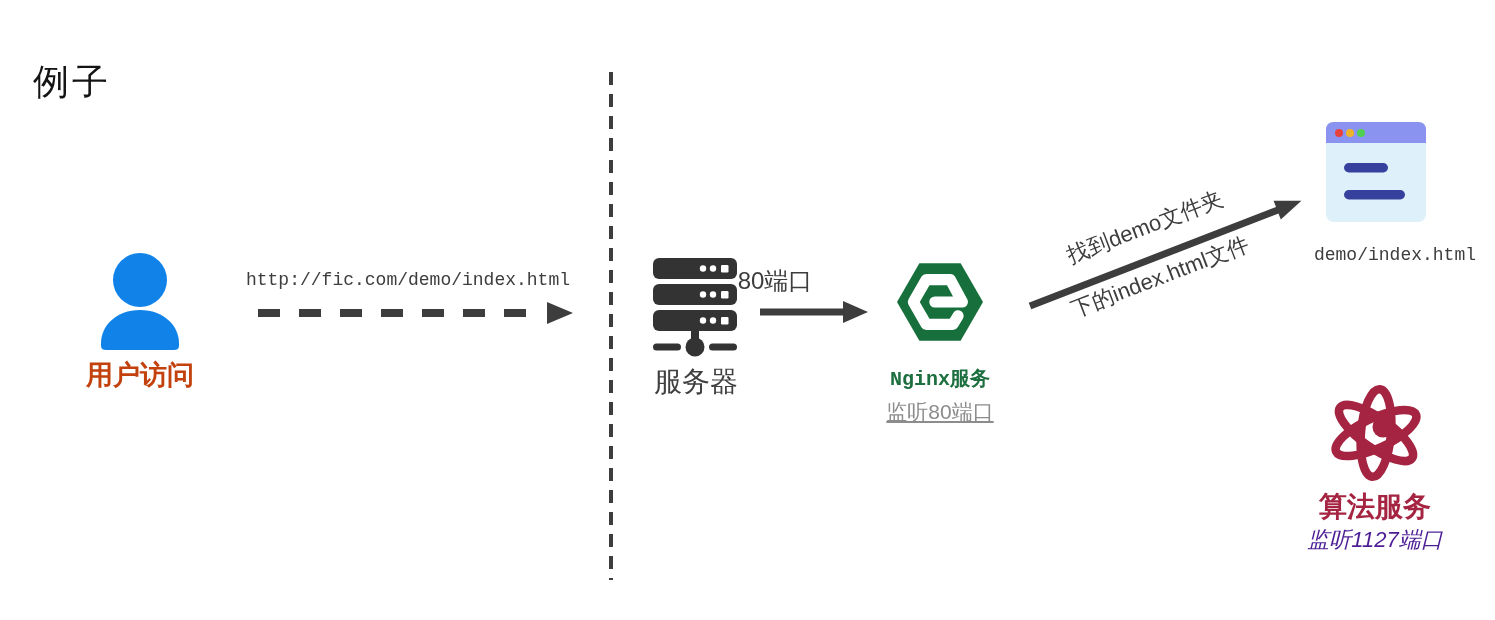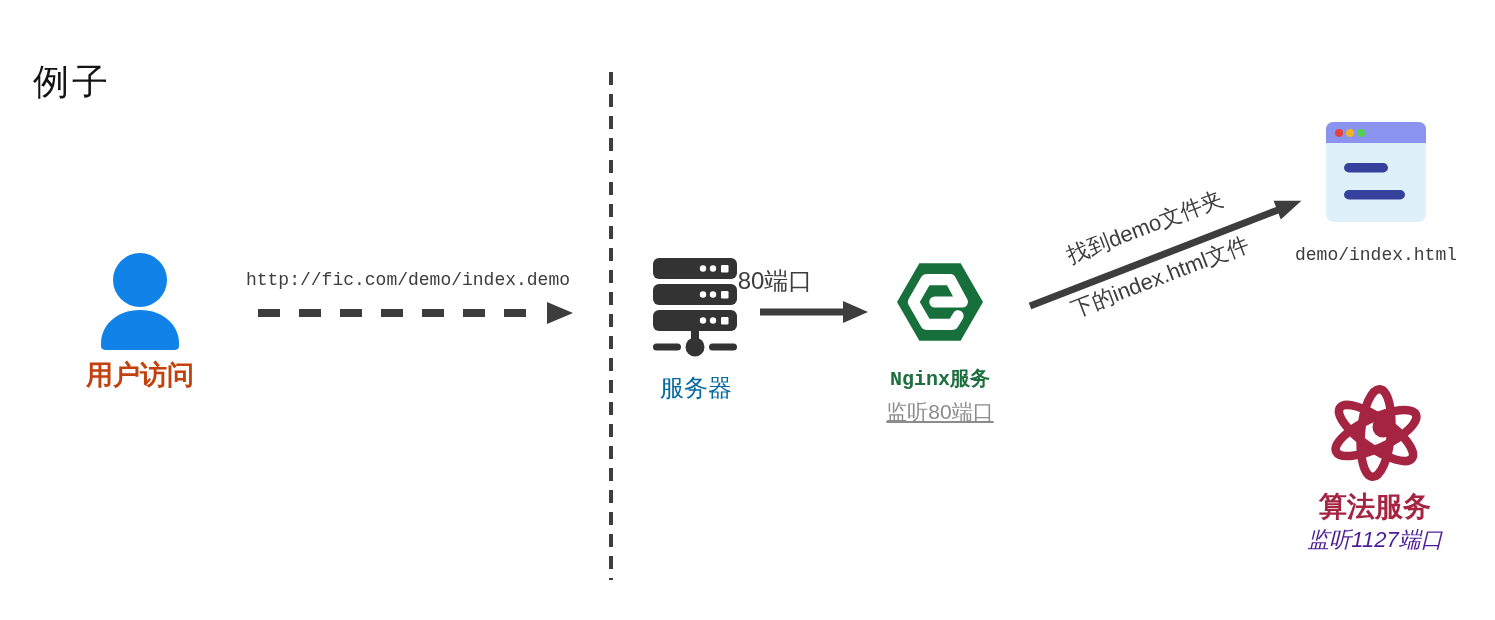--- a/index.html
+++ b/index.html
@@ -19,59 +19,59 @@
 
   
   #request-url{left:243px;top:270px;width:330px;font-size:18px;color:#3d3d3d;}
   #request-dashed-arrow{left:255px;top:298px;width:320px;height:30px;}
 
   
   #section-divider{left:605px;top:70px;width:12px;height:512px;}
 
   
   #server-icon{left:653px;top:258px;width:84px;height:100px;}
-  #server-label{left:616px;top:366px;width:160px;font-size:24px;color:#0369a1;margin-top:8px;}
+  #server-label{left:616px;top:366px;width:160px;font-size:28px;color:#404040;}
 
   
   #port80-label{left:715px;top:267px;width:120px;font-size:24px;color:#3d3d3d;}
   #port80-arrow{left:758px;top:298px;width:112px;height:28px;}
 
   
   #nginx-icon{left:894px;top:259px;width:92px;height:86px;}
   #nginx-label{left:840px;top:368px;width:200px;font-size:20px;font-weight:600;color:#1d6f3f;}
   #nginx-sublabel{left:840px;top:400px;width:200px;font-size:21px;color:#8c8c8c;text-decoration:underline;}
 
   
   #lookup-arrow{left:1020px;top:195px;width:285px;height:125px;}
   #lookup-label-1{left:1145px;top:227px;font-size:22px;color:#3d3d3d;
     transform:translate(-50%,-50%) rotate(-21deg);}
   #lookup-label-2{left:1160px;top:277px;font-size:22px;color:#3d3d3d;
     transform:translate(-50%,-50%) rotate(-21deg);}
 
   
   #browser-icon{left:1326px;top:122px;width:100px;height:100px;}
-  #browser-label{left:1276px;top:245px;width:200px;font-size:18px;color:#3d3d3d;}
+  #browser-label{left:1276px;top:245px;width:200px;font-size:18px;color:#3d3d3d;text-align:right;}
 
   
   #atom-icon{left:1326px;top:383px;width:100px;height:100px;}
   #algo-label{left:1275px;top:491px;width:200px;font-size:28px;font-weight:600;color:#a52441;}
   #algo-sublabel{left:1275px;top:527px;width:200px;font-size:22px;color:#4c1d95;font-style:italic;}
 </style>
 </head>
 <body>
 
 <div class="abs" id="diagram-title">例子</div>
 
 <svg class="abs" id="user-icon" viewBox="0 0 96 100" aria-hidden="true">
   <circle cx="48" cy="30" r="27" fill="#1183e8"></circle>
   <path d="M48 60 C 24 60 9 76 9 93 L 9 96 Q 9 100 14 100 L 82 100 Q 87 100 87 96 L 87 93 C 87 76 72 60 48 60 Z" fill="#1183e8"></path>
 </svg>
 <div class="abs center" id="user-label">用户访问</div>
 
-<div class="abs mono center" id="request-url">http://fic.com/demo/index.demo</div>
+<div class="abs mono center" id="request-url">http://fic.com/demo/index.html</div>
 <svg class="abs" id="request-dashed-arrow" viewBox="0 0 320 30" aria-hidden="true">
   <line x1="3" y1="15" x2="290" y2="15" stroke="#3d3d3d" stroke-width="8" stroke-dasharray="22 19"></line>
   <polygon points="292,4 318,15 292,26" fill="#3d3d3d"></polygon>
 </svg>
 
 <svg class="abs" id="section-divider" viewBox="0 0 12 512" aria-hidden="true">
   <line x1="6" y1="2" x2="6" y2="510" stroke="#3d3d3d" stroke-width="4" stroke-dasharray="13 9"></line>
 </svg>
 
 <svg class="abs" id="server-icon" viewBox="0 0 84 100" aria-hidden="true">

